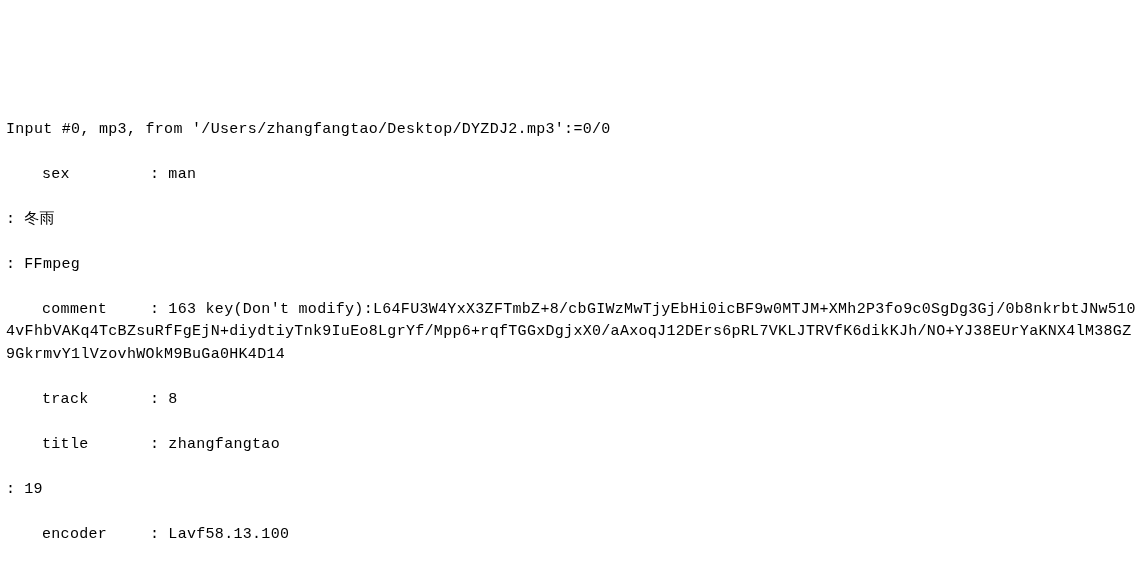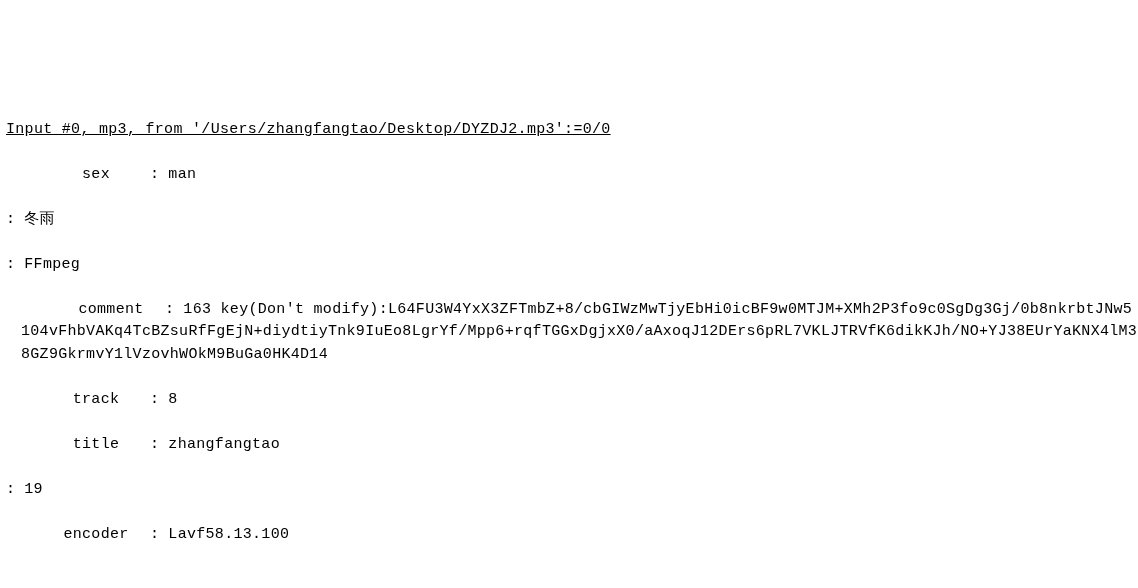--- a/index.html
+++ b/index.html
@@ -16,45 +16,42 @@
       padding: 6px 0 0 6px;
       white-space: pre;
       letter-spacing: 0.3px;
     }
     .terminal-output {
       overflow-wrap: break-word;
       white-space: pre-wrap;
     }
     .line {
       display: block;
-      text-decoration: underline;
     }
     .indent-1 {
       padding-left: 2ch;
     }
     .meta-row {
       display: flex;
     }
     .meta-key {
       display: inline-block;
       min-width: 16ch;
       padding-left: 4ch;
-      text-align: center;
     }
     .meta-sep {
       display: inline-block;
       margin-right: 1ch;
     }
     .meta-val {
       display: inline;
     }
     .wrap-line {
       white-space: pre-wrap;
       word-break: break-all;
-      margin-left: 15px;
     }
   </style>
 </head>
 <body>
 
 
 
 <div class="terminal-output">
 <span class="line">Input #0, mp3, from '/Users/zhangfangtao/Desktop/DYZDJ2.mp3':=0/0</span>
 <div class="meta-row"><span class="meta-key">sex</span><span class="meta-sep">:</span><span class="meta-val">man</span></div>

